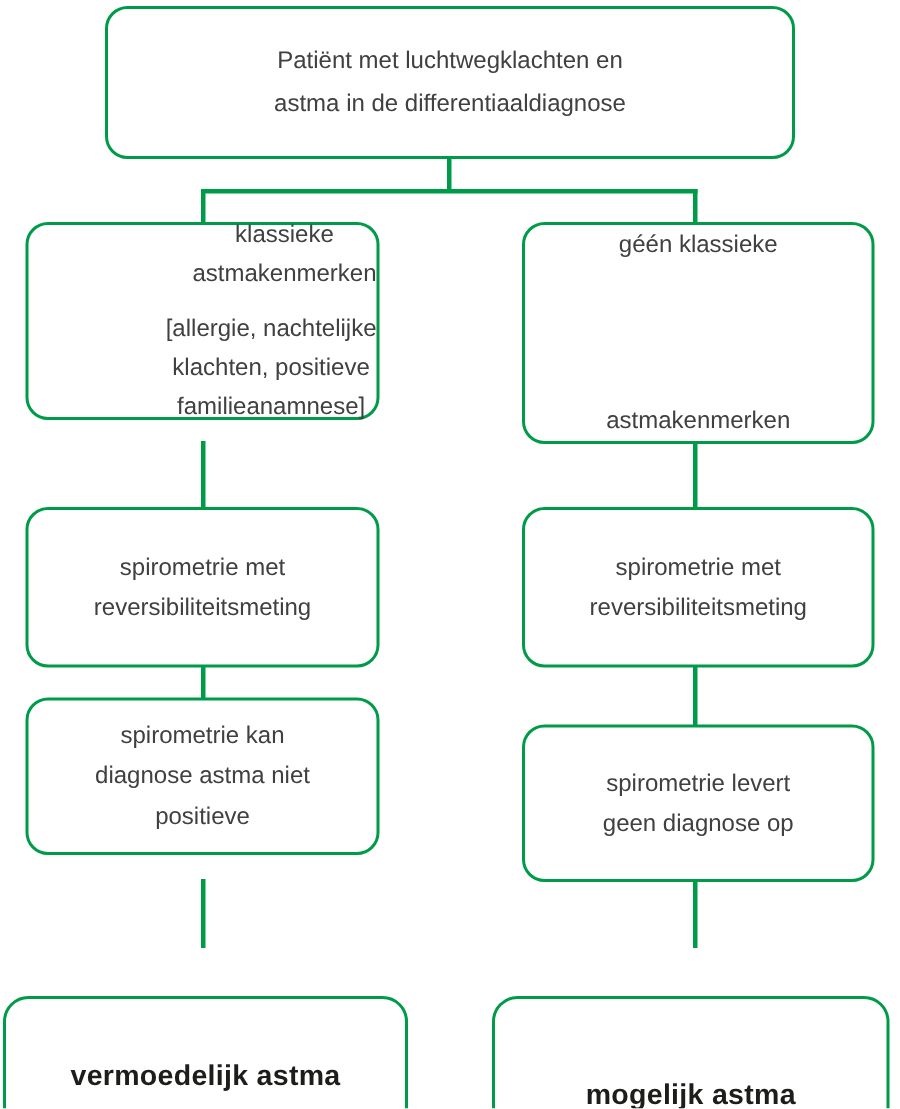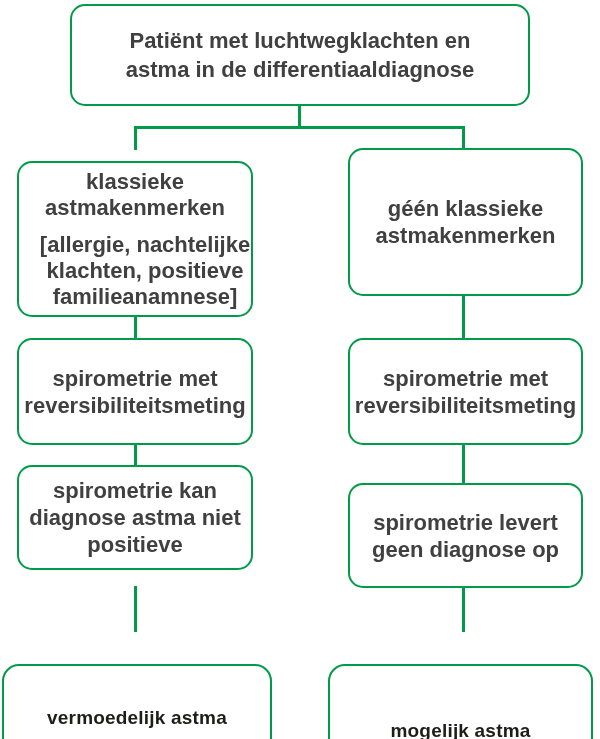--- a/index.html
+++ b/index.html
@@ -13,30 +13,30 @@
     position:relative;width:600px;height:739px;background:var(--bg);
     font-family:"Liberation Sans",sans-serif;overflow:hidden;
   }
   .conn{position:absolute;background:var(--green);}
   .conn.v{width:2.5px;}
   .conn.h{height:2.5px;}
   .node{
     position:absolute;box-sizing:border-box;background:#ffffff;
     border:2.5px solid var(--green);border-radius:15px;
     display:flex;flex-direction:column;align-items:center;justify-content:center;
-    text-align:center;color:var(--text);font-size:22px;line-height:27px;font-weight:bold;
+    text-align:center;color:var(--text);font-size:16px;line-height:27px;
   }
   .node .ln{display:block;}
   .grp{display:block;}
   .grp-gap{margin-top:11px;margin-left:20px;}
   .outcome{font-weight:bold;font-size:19px;line-height:24px;color:var(--text-bold);border-radius:17px;letter-spacing:0.2px;margin-top:34px;}
   
   #n-patient{left:70px;top:4px;width:460px;height:102px;line-height:29px;}
-  #n-classic{left:17px;top:161px;width:236px;height:156px;line-height:26px;}
-  #n-noclassic{left:348px;top:148px;width:235px;height:148px;}
+  #n-classic{left:17px;top:148px;width:236px;height:132px;line-height:26px;align-items:flex-end;}
+  #n-noclassic{left:348px;top:148px;width:235px;height:148px;justify-content:space-between;}
   #n-spiro-left{left:17px;top:338px;width:236px;height:107px;}
   #n-spiro-right{left:348px;top:338px;width:235px;height:107px;}
   #n-noconfirm{left:17px;top:465px;width:236px;height:105px;}
   #n-nodiag{left:348px;top:483px;width:235px;height:105px;}
   #n-presumed{left:2px;top:630px;width:270px;height:107px;}
   #n-possible{left:328px;top:630px;width:265px;height:134px;}
   
   #c-root-stem{left:298px;top:105px;height:23px;}
   #c-branch-bar{left:134px;top:126px;width:331px;}
   #c-branch-left{left:134px;top:126px;height:24px;}

